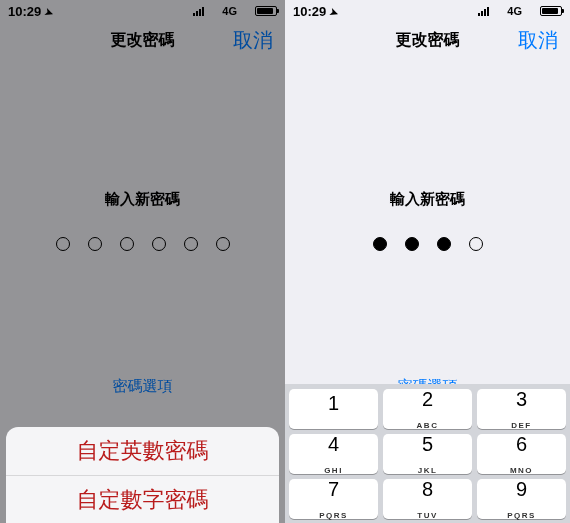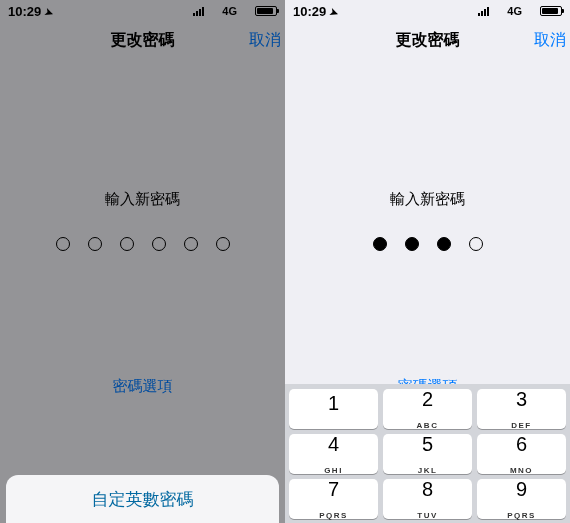--- a/index.html
+++ b/index.html
@@ -9,29 +9,29 @@
 .screen.right{width:285px}
 .dim{position:absolute;inset:0;background:rgba(0,0,0,.38);z-index:5}
 .bg{position:absolute;inset:0;background:#efeff4}
 .status{height:22px;display:flex;justify-content:space-between;align-items:center;padding:0 8px;font-size:13px;font-weight:600;position:relative;z-index:1}
 .status .sr{display:flex;align-items:center;gap:18px;font-size:11px}
 .batt{width:22px;height:10px;border:1px solid #000;border-radius:2px;position:relative;display:inline-block}
 .batt::after{content:"";position:absolute;right:-3px;top:2px;width:2px;height:4px;background:#000;border-radius:0 1px 1px 0}
 .batt i{position:absolute;left:1px;top:1px;bottom:1px;width:80%;background:#000;border-radius:1px}
 .nav{height:36px;display:flex;align-items:center;justify-content:center;position:relative;z-index:1}
 .nav-title{font-size:16px;font-weight:700}
-.nav-cancel{position:absolute;right:4px;color:#007aff;font-size:16px}
+.nav-cancel{position:absolute;right:12px;color:#007aff;font-size:20px}
 .content{flex:1;display:flex;flex-direction:column;align-items:center;position:relative;z-index:1}
-.prompt{margin-top:132px;font-size:15px;font-weight:400}
+.prompt{margin-top:132px;font-size:15px;font-weight:700}
 .dots{display:flex;gap:18px;margin-top:28px}
 .dot{width:14px;height:14px;border:1.5px solid #000;border-radius:50%}
 .dot.f{background:#000}
 .options{color:#007aff;font-size:15px;margin-top:126px}
 .sheet{position:absolute;left:6px;right:6px;bottom:0;z-index:10;background:rgba(248,248,250,.97);border-radius:12px 12px 0 0;overflow:hidden}
-.sheet-item{height:48px;display:flex;align-items:center;justify-content:center;color:#0369a1;font-size:17px;border-top:1px solid rgba(0,0,0,.12)}
+.sheet-item{height:48px;display:flex;align-items:center;justify-content:center;color:#b91c1c;font-size:22px;border-top:1px solid rgba(0,0,0,.12)}
 .sheet-item:first-child{border-top:none}
 .hl{border:2px dashed #d40000;border-radius:6px;padding:2px 8px}
 .keypad{position:absolute;left:0;right:0;bottom:0;z-index:10;background:#d3d5da;padding:5px 4px 4px;display:grid;grid-template-columns:repeat(3,1fr);gap:5px}
 .key{background:#fff;border-radius:5px;height:40px;display:flex;flex-direction:column;align-items:center;justify-content:center;box-shadow:0 1px 0 rgba(0,0,0,.3)}
 .key .n{font-size:20px;font-weight:400;line-height:1}
 .key .l{font-size:8px;letter-spacing:1.5px;font-weight:700;margin-top:12px;color:#333}
 .sig{display:inline-flex;align-items:flex-end;gap:1px;height:10px}
 .sig i{width:2px;background:#000;display:inline-block}
 .sig i:nth-child(1){height:3px}.sig i:nth-child(2){height:5px}.sig i:nth-child(3){height:7px}.sig i:nth-child(4){height:9px}
 .loc{font-size:10px;display:inline-block;transform:rotate(20deg)}
@@ -68,20 +68,21 @@
       <span class="dot"></span>
       <span class="dot"></span>
       <span class="dot"></span>
       <span class="dot"></span>
       <span class="dot"></span>
     </div>
     <div class="options">密碼選項</div>
   </div>
   <div class="sheet">
     <div class="sheet-item">自定英數密碼</div>
+    <div class="sheet-item">自定數字密碼</div>
   </div>
 </div>
 
 <div class="screen right">
   <div class="bg"></div>
   <div class="status">
     <span><span>10:29</span> <span class="loc">➤</span></span>
     <span class="sr">
       <span class="sig">
           <i></i>

